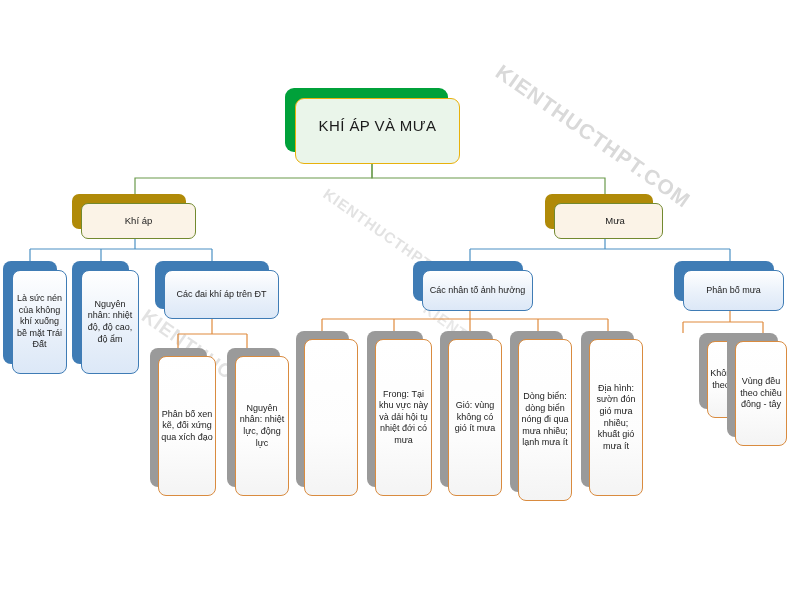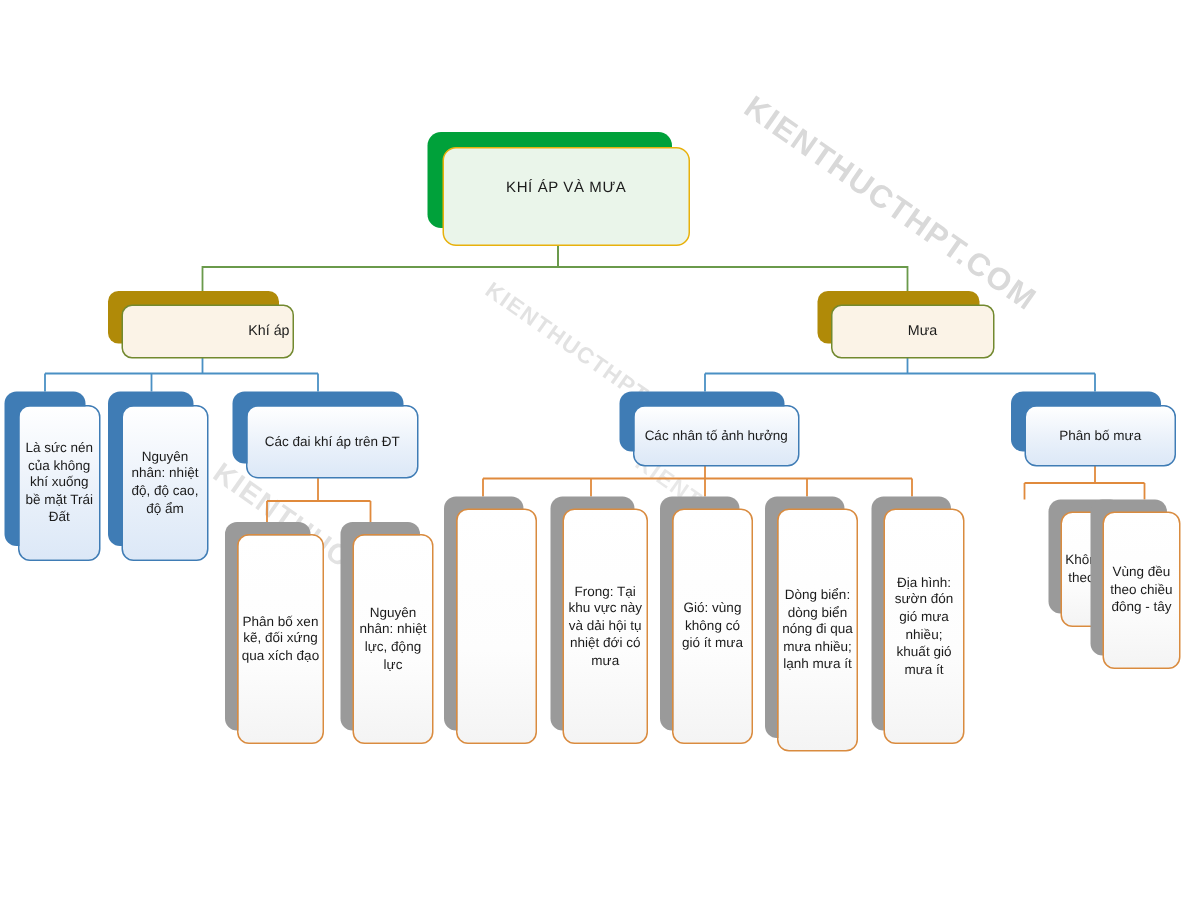--- a/index.html
+++ b/index.html
@@ -86,21 +86,21 @@
   .root .shadow {
     left: 0; top: 0; right: 12px; bottom: 12px;
     background: #00a13a;
   }
   .root .face {
     left: 10px; top: 10px; right: 0; bottom: 0;
     background: #eaf5ea;
     border: 1.6px solid #e8b10c;
   }
   .root .label {
-    font-size: 10px;
+    font-size: 15px;
     letter-spacing: .4px;
     font-weight: 400;
     margin-left: 10px;
   }
 
   
   .lvl2 .shadow {
     left: 0; top: 0; right: 10px; bottom: 10px;
     background: #b08a08;
     border-radius: 7px;
@@ -203,21 +203,21 @@
       <path d="M 763 322 L 763 333"></path>
     </g>
   </svg>
 
   <div class="node root" style="left:285px; top:88px; width:175px; height:76px;">
     <div class="shadow"></div>
     <div class="face"></div>
     <div class="label">KHÍ ÁP VÀ MƯA</div>
   </div>
 
-  <div class="node lvl2" style="left:72px; top:194px; width:124px; height:45px;justify-content:flex-end;">
+  <div class="node lvl2" style="left:72px; top:194px; width:124px; height:45px;">
     <div class="shadow"></div>
     <div class="face"></div>
     <div class="label">Khí áp</div>
   </div>
 
   <div class="node lvl2" style="left:545px; top:194px; width:118px; height:45px;padding-left:13px;">
     <div class="shadow"></div>
     <div class="face"></div>
     <div class="label">Mưa</div>
   </div>

